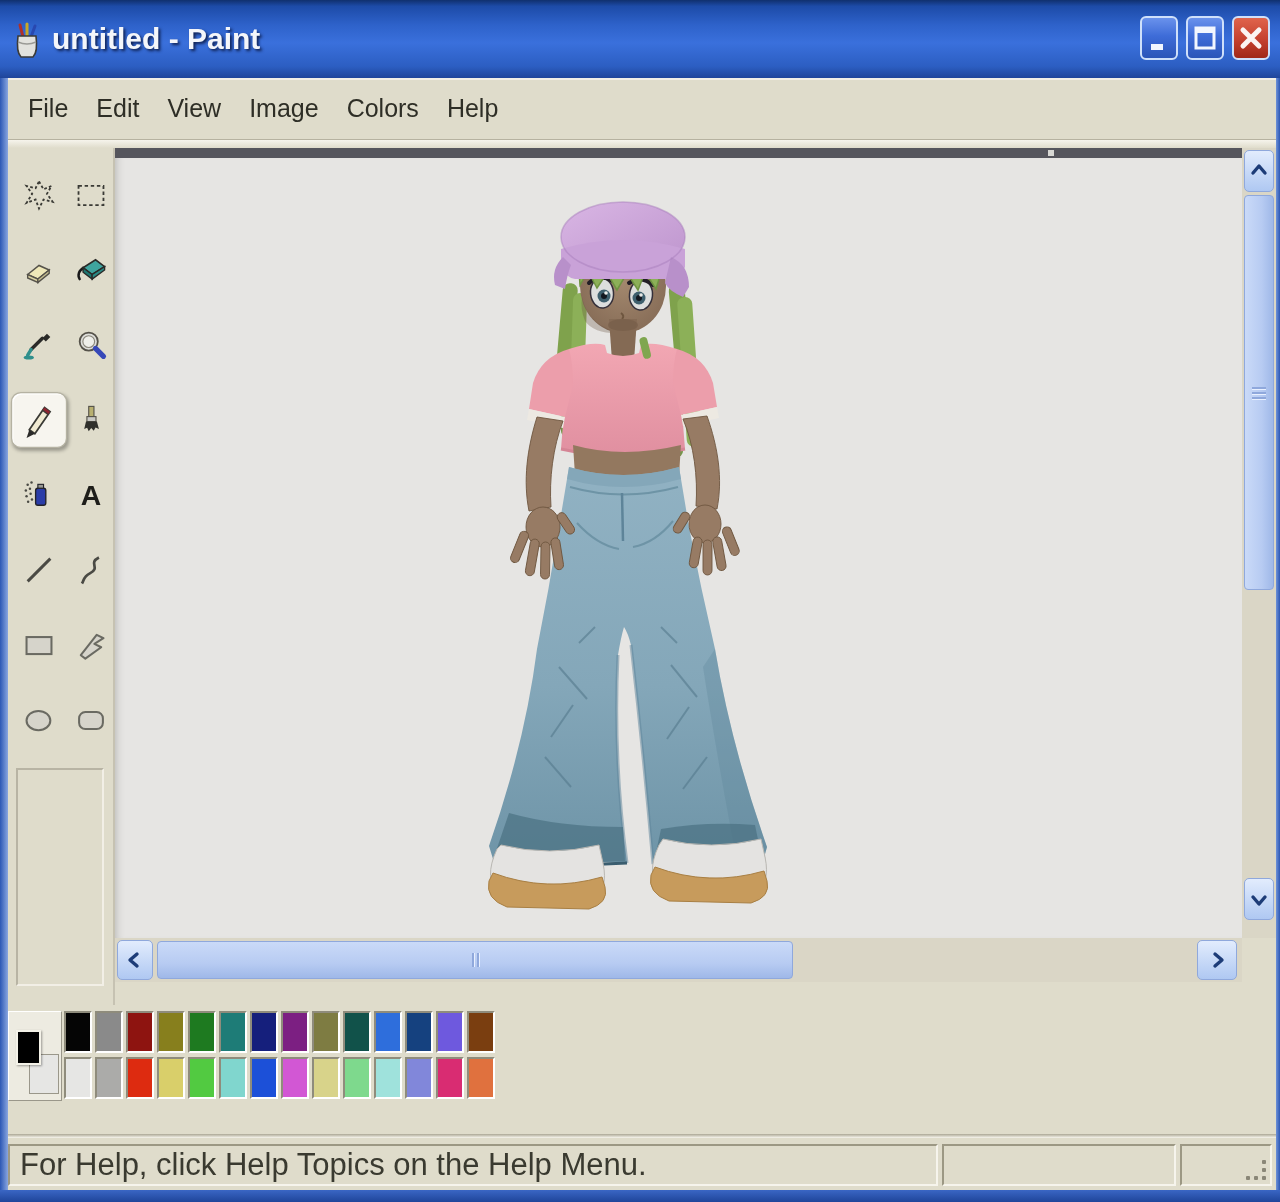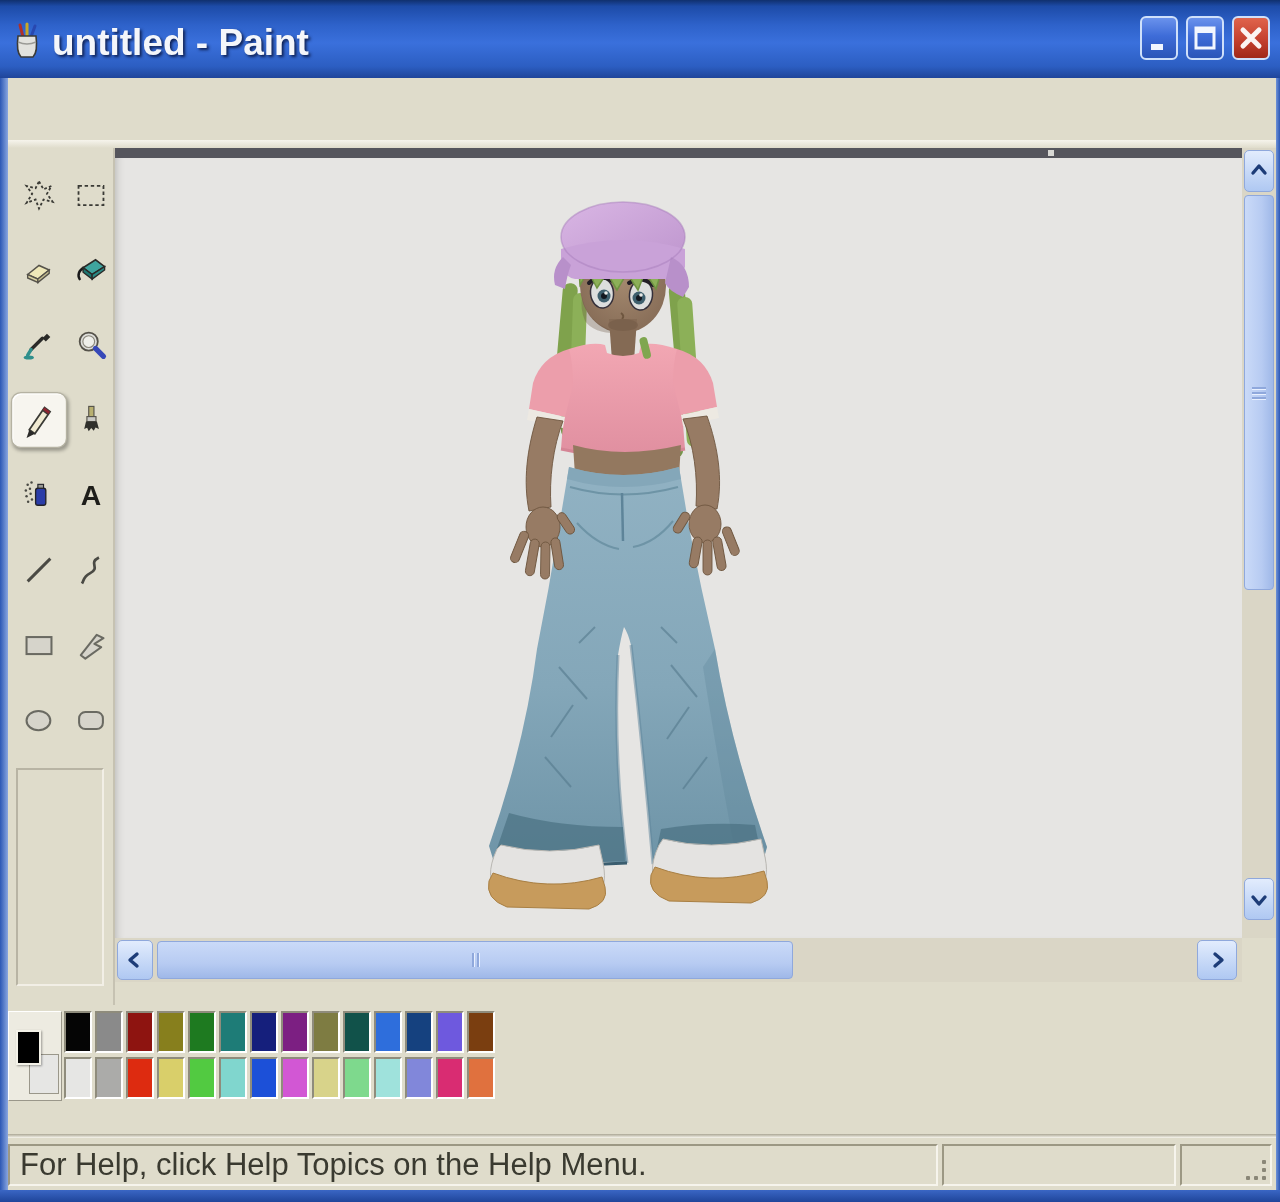--- a/index.html
+++ b/index.html
@@ -8,21 +8,21 @@
 
   
   .b-left{position:absolute;left:0;top:78px;width:8px;height:1124px;background:linear-gradient(90deg,#2C57B4,#89A6E0);}
   .b-right{position:absolute;right:0;top:78px;width:4px;height:1124px;background:linear-gradient(270deg,#2C57B4,#6E92D8);}
   .b-bottom{position:absolute;left:0;bottom:0;width:1280px;height:12px;background:linear-gradient(180deg,#3A66C4,#1F459A);}
 
   
   .titlebar{position:absolute;left:0;top:0;width:1280px;height:78px;
     background:linear-gradient(180deg,#10306E 0%,#1D4BA8 8%,#2E62CA 32%,#3A70DC 55%,#2C5EC2 85%,#1F459A 100%);}
   .app-icon{position:absolute;left:12px;top:22px;width:30px;height:38px;}
-  .title-text{position:absolute;left:52px;top:22px;font-size:37px;font-weight:bold;color:#F4F6FA;
+  .title-text{position:absolute;left:52px;top:22px;font-size:30px;font-weight:bold;color:#F4F6FA;
     text-shadow:2px 2px 3px rgba(8,20,60,.85);}
   .win-controls{position:absolute;right:10px;top:16px;display:flex;gap:8px;}
   .winbtn{width:38px;height:44px;border-radius:6px;border:2px solid #CFE0FA;padding:0;display:flex;align-items:center;justify-content:center;cursor:pointer;}
   .winbtn.blue{background:linear-gradient(180deg,#6A92EC 0%,#3E6CD8 45%,#2B55B8 100%);}
   .winbtn.red{background:linear-gradient(180deg,#E0644C 0%,#C4402E 55%,#A02818 100%);}
 
   
   .menubar{position:absolute;left:8px;top:78px;width:1268px;height:62px;background:var(--chrome);
     display:flex;align-items:center;padding-left:6px;border-bottom:1px solid #B6B2A0;box-shadow:0 2px 0 #F2EFE6 inset;}
   .menu-item{font-size:25px;color:var(--menu-text);padding:0 14px;cursor:default;}
@@ -119,20 +119,28 @@
           </svg>
       </button>
       <button class="winbtn red" title="Close">
         <svg width="26" height="30" viewBox="0 0 26 30">
             <path d="M5 7 L21 23 M21 7 L5 23" stroke="#FBF4F2" stroke-width="5" stroke-linecap="round"></path>
           </svg>
       </button>
     </div>
   </div>
 
+  <div class="menubar">
+    <span class="menu-item">File</span>
+    <span class="menu-item">Edit</span>
+    <span class="menu-item">View</span>
+    <span class="menu-item">Image</span>
+    <span class="menu-item">Colors</span>
+    <span class="menu-item">Help</span>
+  </div>
   <div class="divider"></div>
 
   <div class="toolbox">
     <div class="tools">
       <button class="tool" title="Free-Form Select">
         <svg width="34" height="34" viewBox="0 0 30 30">
             <path d="M15 3 19 10 26 7 22 14 27 21 19 19 15 27 12 19 4 22 9 14 4 7 12 9Z" fill="none" stroke="#3A3A35" stroke-width="1.6" stroke-dasharray="2.4 2"></path>
           </svg>
       </button>
       <button class="tool" title="Select">

